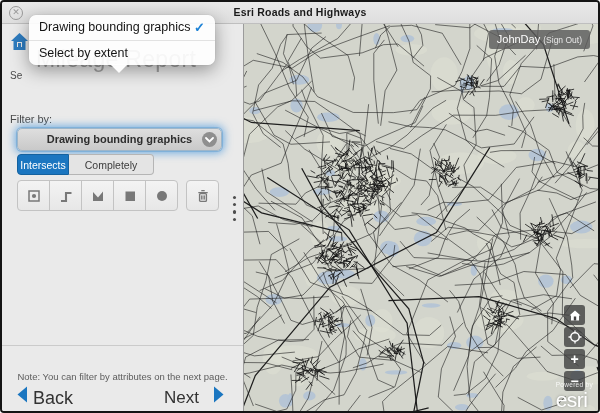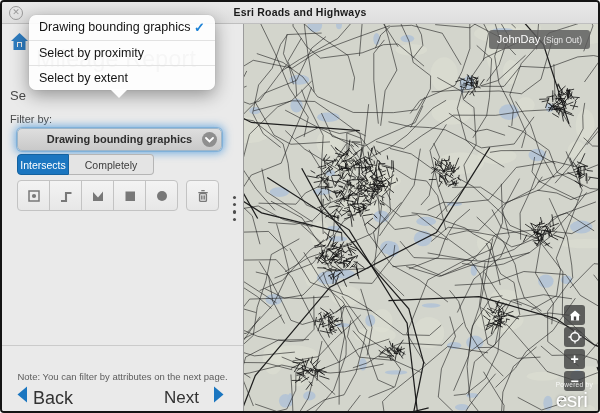--- a/index.html
+++ b/index.html
@@ -21,21 +21,21 @@
     position:absolute; left:7px; top:4px; width:14px; height:14px; border-radius:50%;
     border:1.2px solid #9a9a9a; color:#9a9a9a; font-size:9px; line-height:11px; text-align:center;
   }
   
   .panel { position:absolute; top:22px; left:0; width:241px; bottom:0; background:#eaeaea; }
   .home-icon { position:absolute; left:8px; top:8px; }
   .ghost-title {
     position:absolute; left:34px; top:22px; font-size:23px; color:#a0a0a0; font-weight:400;
     white-space:nowrap; letter-spacing:.3px;
   }
-  .frag-label { position:absolute; left:8px; top:64px; font-size:13px; color:#4a4a4a; }
+  .frag-label { position:absolute; left:8px; top:46px; font-size:10px; color:#4a4a4a; }
   .filter-label { position:absolute; left:8px; top:89px; font-size:11px; color:#4a4a4a; }
   .dropdown {
     position:absolute; left:15px; top:104px; width:205px; height:23px; border-radius:5px;
     background:linear-gradient(#dedede,#c9c9c9); border:1px solid #9db6ca;
     box-shadow:0 0 0 1px rgba(110,165,210,.6), 0 0 8px 2px rgba(70,150,220,.75);
     font-size:11px; font-weight:bold; color:#2e2e2e; text-align:center; line-height:21px;
   }
   .dropdown .chev-circle {
     position:absolute; right:4px; top:3px; width:15px; height:15px; border-radius:50%;
     background:#8f8f8f; line-height:0;
@@ -1293,21 +1293,18 @@
       <div class="brand">esri</div>
     </div>
   </div>
 
   <div class="popup">
     <div class="item">
       <span>Drawing bounding graphics</span>
       <span class="check">✓</span>
     </div>
     <div class="item">
-      <span>Select by proximity</span>
-    </div>
-    <div class="item">
       <span>Select by extent</span>
     </div>
     <div class="arrow"></div>
   </div>
 
 </div>
 
 </body></html>

